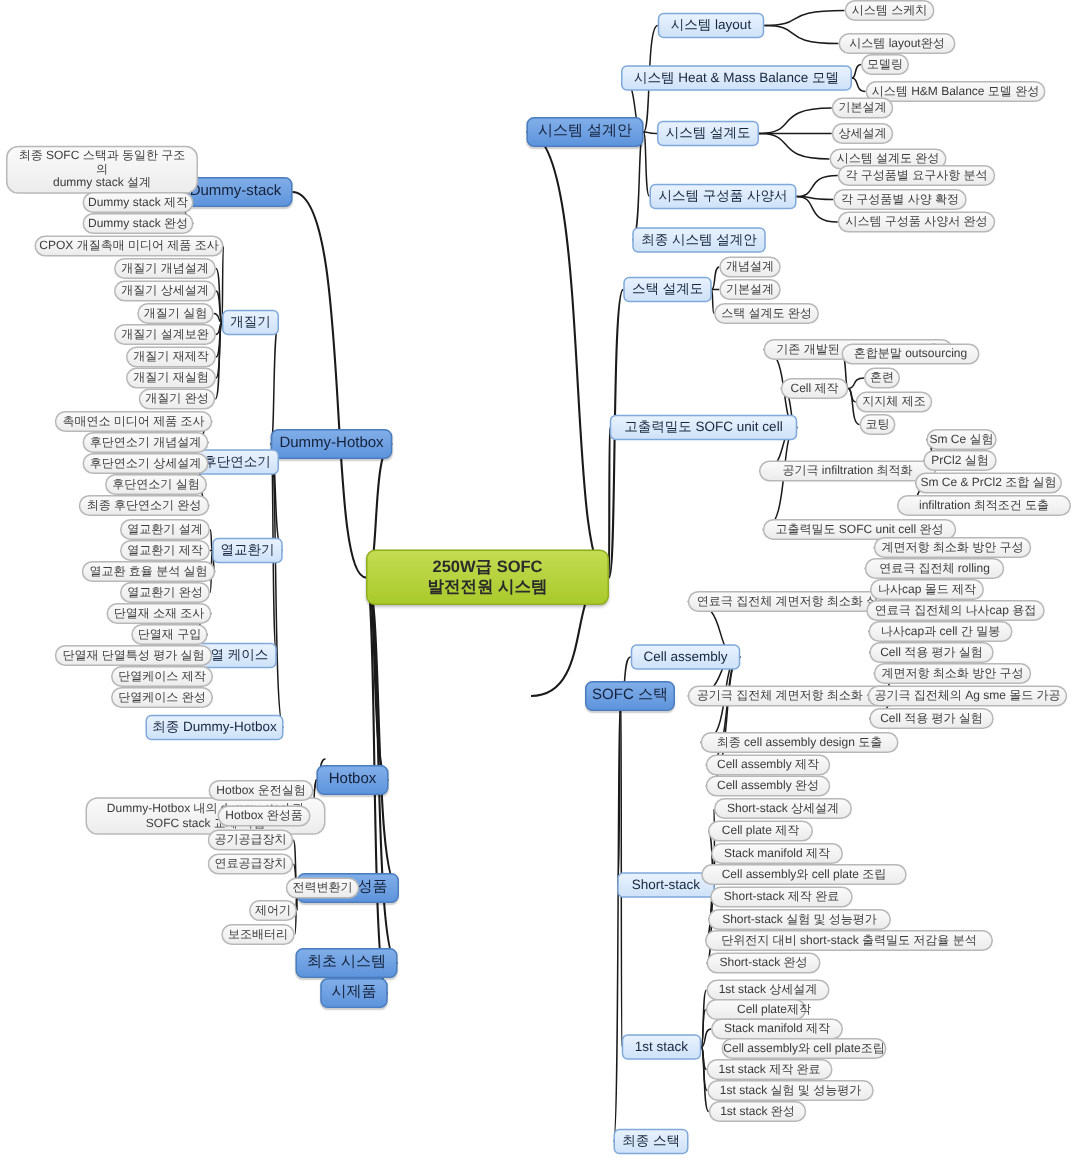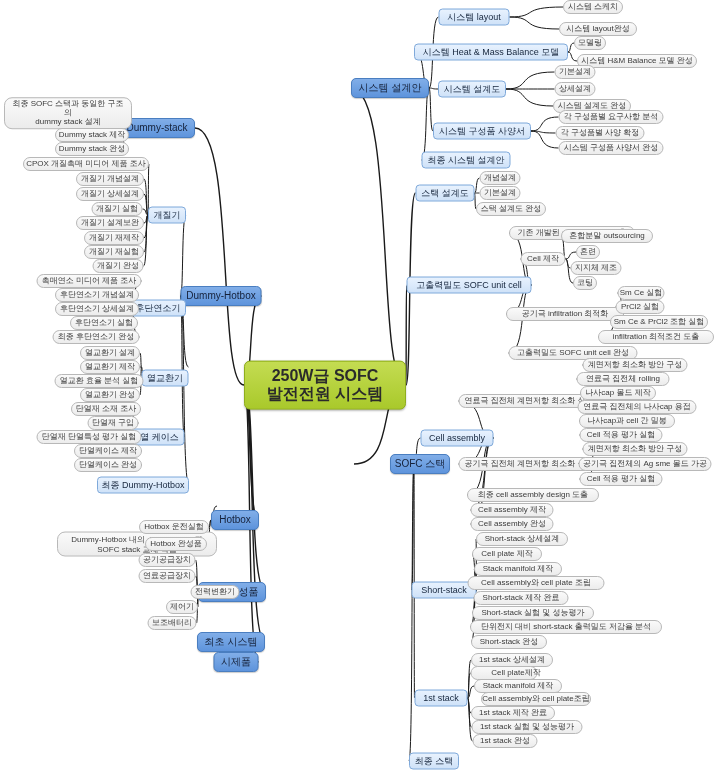--- a/index.html
+++ b/index.html
@@ -41,21 +41,21 @@
     justify-content: center;
   }
   .node.multiline { white-space: normal; }
   
   .n-root {
     background: #b5d334;
     background-image: linear-gradient(#c4dc52, #a9c92b);
     border: 1px solid #8fae1d;
     color: #2b2b2b;
     font-weight: bold;
-    font-size: 16px;
+    font-size: 11px;
     padding: 5px 8px;
     border-radius: 6px;
     box-shadow: 0 1px 2px rgba(0,0,0,0.25);
   }
   
   .n-major {
     background: #6a9de0;
     background-image: linear-gradient(#81aee8, #5e94dc);
     border: 1px solid #4a7ec0;
     color: #15213a;
@@ -470,21 +470,21 @@
       </div>
       <div class="node n-leaf" style="left: 97px; top: 309px; width: 84px; min-height: 14px;">
         <span>후단연소기 상세설계</span>
       </div>
       <div class="node n-leaf" style="left: 104px; top: 323px; width: 68px; min-height: 14px;">
         <span>후단연소기 실험</span>
       </div>
       <div class="node n-leaf" style="left: 96px; top: 337px; width: 87px; min-height: 14px;">
         <span>최종 후단연소기 완성</span>
       </div>
-      <div class="node n-sub" style="left: 165px; top: 367px; width: 47px; min-height: 17px; margin-top: 11px;">
+      <div class="node n-sub" style="left: 165px; top: 367px; width: 47px; min-height: 17px;">
         <span>열교환기</span>
       </div>
       <div class="node n-leaf" style="left: 110px; top: 353px; width: 60px; min-height: 14px;">
         <span>열교환기 설계</span>
       </div>
       <div class="node n-leaf" style="left: 110px; top: 367px; width: 60px; min-height: 14px;">
         <span>열교환기 제작</span>
       </div>
       <div class="node n-leaf" style="left: 99px; top: 381px; width: 89px; min-height: 14px;">
         <span>열교환 효율 분석 실험</span>

